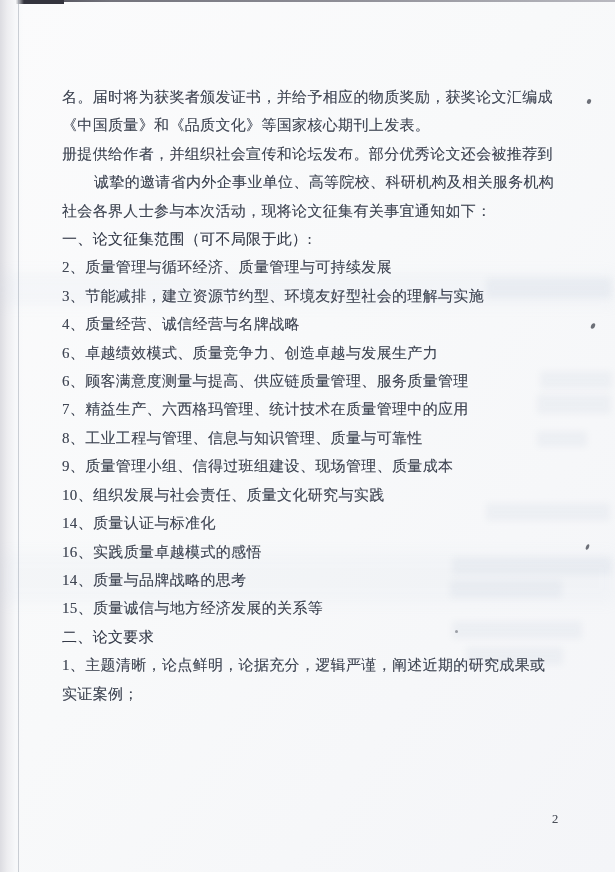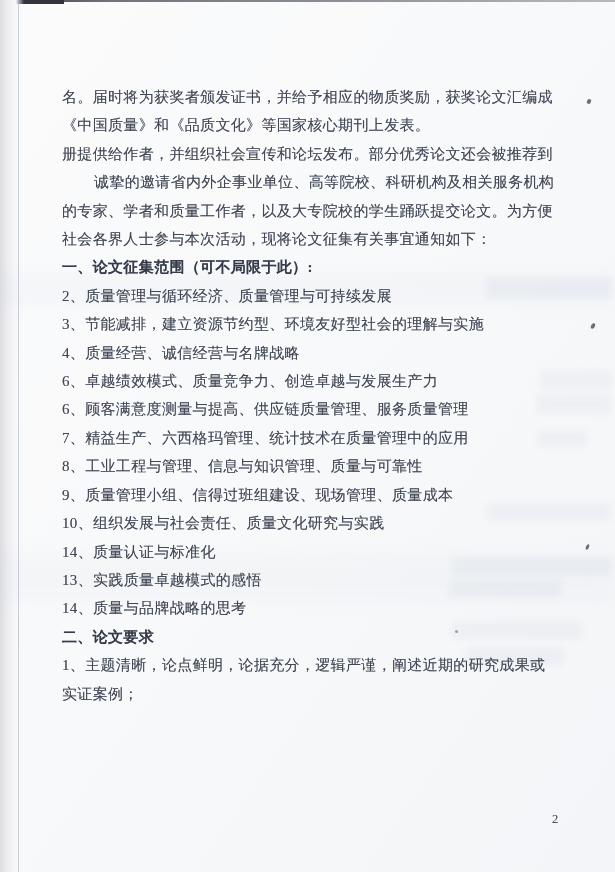--- a/index.html
+++ b/index.html
@@ -52,21 +52,21 @@
 
   
   .text-block {
     position:absolute; left:62px; top:83px; width:505px;
     font-size:15px; line-height:28.4px; letter-spacing:0.34px;
     color:#414754;
     text-shadow:0 0 0.6px rgba(70,80,100,0.45);
   }
   .line { white-space:nowrap; }
   .indent { text-indent:32px; }
-  .heading { font-weight:700; color:#343a48; }
+  .heading { font-weight:400; color:#343a48; }
 
   .page-number {
     position:absolute; left:552px; top:812px;
     font-size:12.5px; color:#4a4f58;
     text-shadow:0 0 0.6px rgba(70,80,100,0.4);
   }
 </style>
 </head>
 <body>
 
@@ -94,37 +94,37 @@
   <div class="speck" style="left:586px;top:544px;width:3px;height:6px"></div>
   <div class="speck speck-dot" style="left:394px;top:410px;width:3px;height:3px"></div>
   <div class="speck speck-dot" style="left:455px;top:630px;width:3px;height:3px"></div>
 
   <div class="text-block">
     <div class="line">名。届时将为获奖者颁发证书，并给予相应的物质奖励，获奖论文汇编成</div>
     <div class="line">《中国质量》和《品质文化》等国家核心期刊上发表。</div>
     <div class="line">册提供给作者，并组织社会宣传和论坛发布。部分优秀论文还会被推荐到</div>
 
     <div class="line indent">诚挚的邀请省内外企事业单位、高等院校、科研机构及相关服务机构</div>
-    <div class="line">的专家、学者和质量工作者，以及大专院校的学生踊跃提交论文。为方便</div>
     <div class="line">社会各界人士参与本次活动，现将论文征集有关事宜通知如下：</div>
 
     <div class="line heading">一、论文征集范围（可不局限于此）:</div>
 
     <div class="line">2、质量管理与循环经济、质量管理与可持续发展</div>
     <div class="line">3、节能减排，建立资源节约型、环境友好型社会的理解与实施</div>
     <div class="line">4、质量经营、诚信经营与名牌战略</div>
     <div class="line">6、卓越绩效模式、质量竞争力、创造卓越与发展生产力</div>
     <div class="line">6、顾客满意度测量与提高、供应链质量管理、服务质量管理</div>
     <div class="line">7、精益生产、六西格玛管理、统计技术在质量管理中的应用</div>
     <div class="line">8、工业工程与管理、信息与知识管理、质量与可靠性</div>
     <div class="line">9、质量管理小组、信得过班组建设、现场管理、质量成本</div>
     <div class="line">10、组织发展与社会责任、质量文化研究与实践</div>
     <div class="line">14、质量认证与标准化</div>
-    <div class="line">13、实践质量卓越模式的感悟</div>
+    <div class="line">16、实践质量卓越模式的感悟</div>
     <div class="line">14、质量与品牌战略的思考</div>
+    <div class="line">15、质量诚信与地方经济发展的关系等</div>
 
     <div class="line heading">二、论文要求</div>
 
     <div class="line">1、主题清晰，论点鲜明，论据充分，逻辑严谨，阐述近期的研究成果或</div>
     <div class="line">实证案例；</div>
   </div>
 
   <div class="page-number">2</div>
 
 </div>

